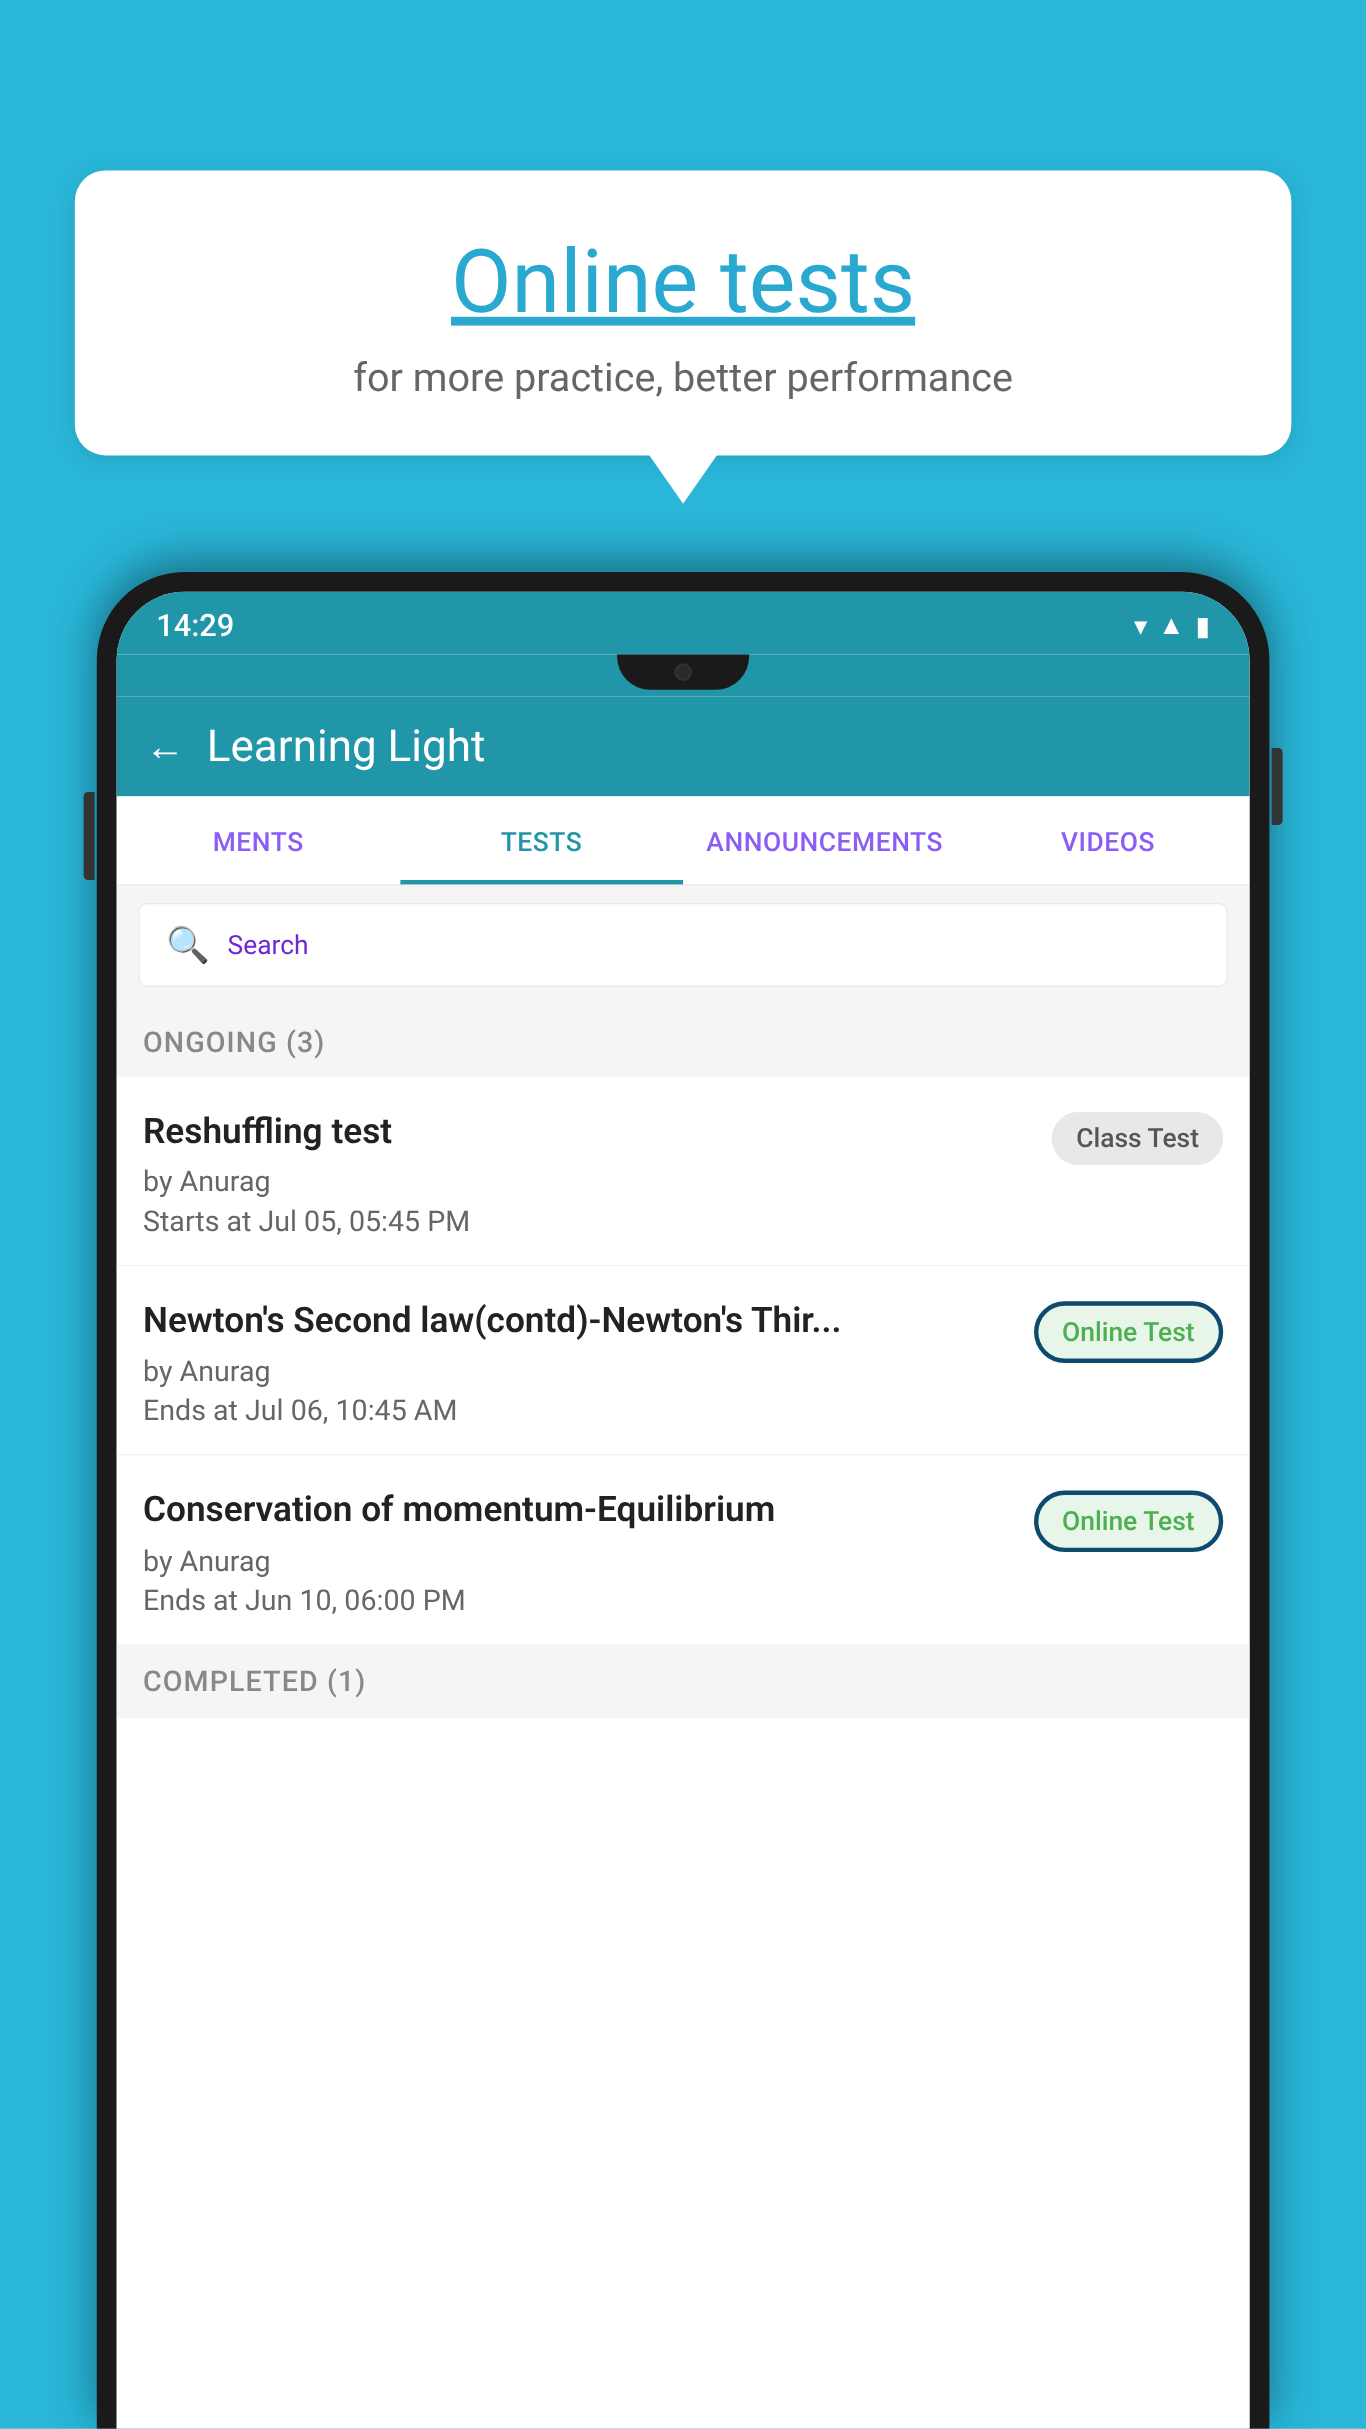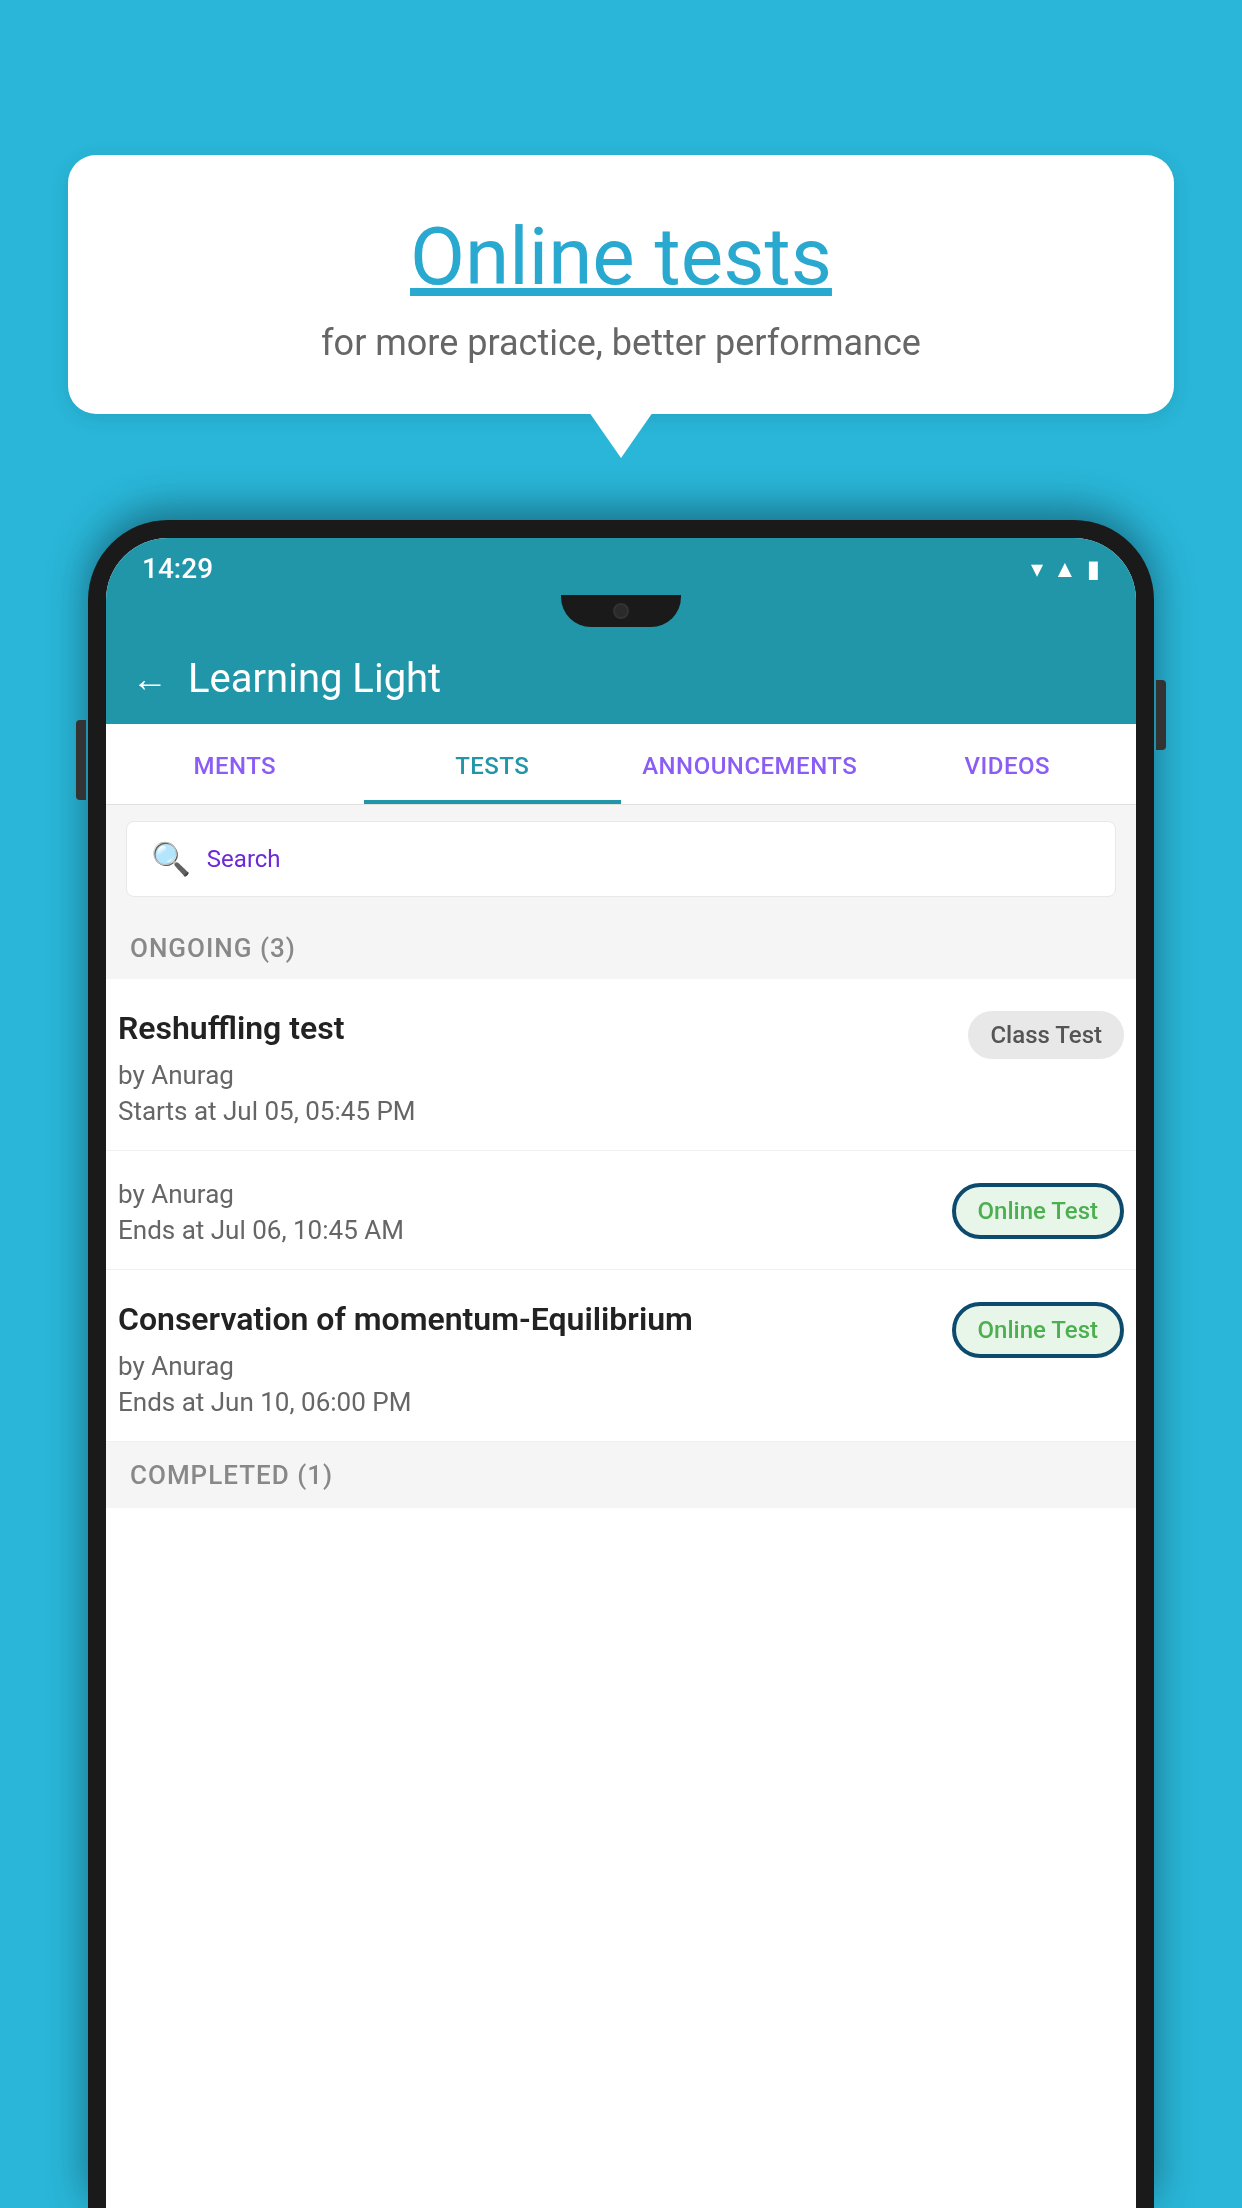--- a/index.html
+++ b/index.html
@@ -235,21 +235,21 @@
     }
 
     
     .test-list {
       flex: 1;
       overflow: hidden;
       background: white;
     }
 
     .test-item {
-      padding: 28px 12px 24px;
+      padding: 28px 24px 24px;
       border-bottom: 1px solid #f0f0f0;
       display: flex;
       justify-content: space-between;
       align-items: flex-start;
       cursor: pointer;
     }
 
     .test-info {
       flex: 1;
       margin-right: 20px;
@@ -394,20 +394,21 @@
           <div class="test-info">
             <div class="test-title">Reshuffling test</div>
             <div class="test-author">by Anurag</div>
             <div class="test-date">Starts at  Jul 05, 05:45 PM</div>
           </div>
           <span class="test-badge badge-class">Class Test</span>
         </div>
 
         <div class="test-item">
           <div class="test-info">
+            <div class="test-title">Newton's Second law(contd)-Newton's Thir...</div>
             <div class="test-author">by Anurag</div>
             <div class="test-date">Ends at  Jul 06, 10:45 AM</div>
           </div>
           <span class="test-badge badge-online">Online Test</span>
         </div>
 
         <div class="test-item">
           <div class="test-info">
             <div class="test-title">Conservation of momentum-Equilibrium</div>
             <div class="test-author">by Anurag</div>

